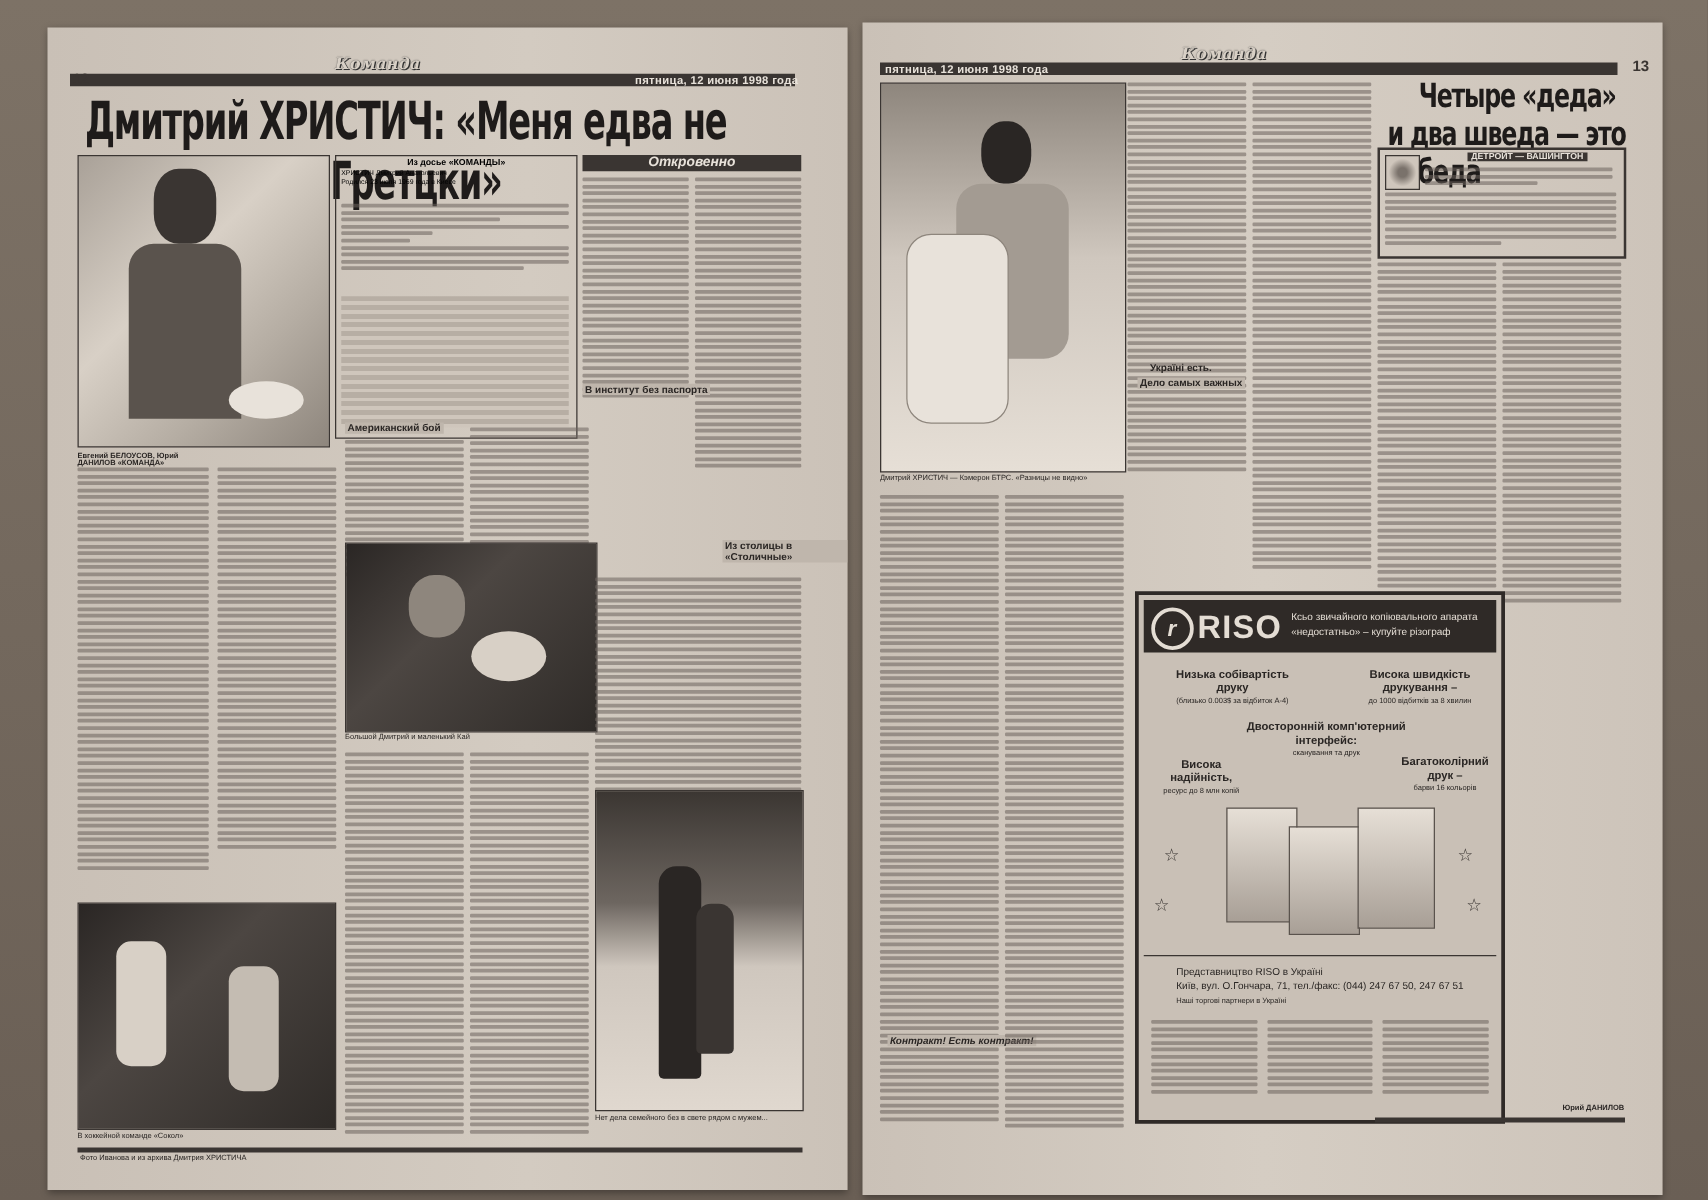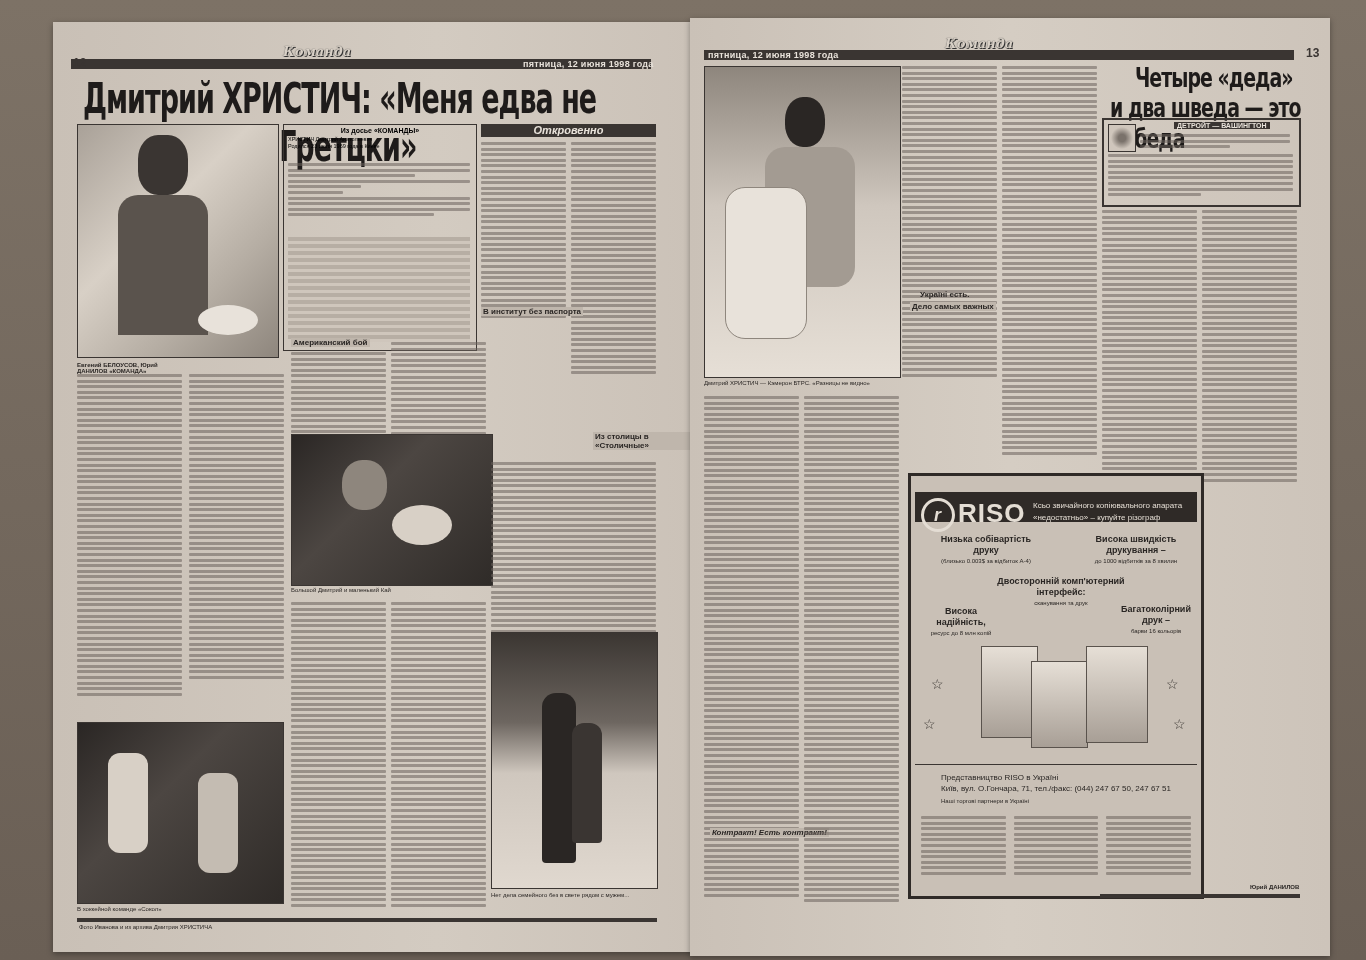--- a/index.html
+++ b/index.html
@@ -1,37 +1,37 @@
 <!DOCTYPE html>
 <html><head>
 <meta charset="utf-8">
 <style>
   html,body{margin:0;padding:0;}
   body{width:1366px;height:960px;overflow:hidden;background:#6e6358;font-family:"Liberation Sans",sans-serif;position:relative;}
   .bg{position:absolute;inset:0;background:linear-gradient(180deg,#7d7266 0%,#6a5f55 100%);}
   .page{position:absolute;background:#cfc6bc;box-shadow:0 2px 6px rgba(0,0,0,.35);overflow:hidden;}
-  .page.left{left:38px;top:22px;width:640px;height:930px;background:linear-gradient(90deg,#c9c0b6 0%,#d3cbc1 60%,#cbc2b8 100%);margin-left:15px;}
+  .page.left{left:38px;top:22px;width:640px;height:930px;background:linear-gradient(90deg,#c9c0b6 0%,#d3cbc1 60%,#cbc2b8 100%);}
   .page.right{left:690px;top:18px;width:640px;height:938px;background:linear-gradient(90deg,#cac1b7 0%,#d5cdc3 50%,#cdc4ba 100%);}
   .masthead{position:absolute;height:10px;background:#3a3532;}
   .mast-date{position:absolute;color:#e8e2da;font-size:9px;font-weight:bold;letter-spacing:.3px;line-height:10px;}
   .logo{position:absolute;font-family:"DejaVu Serif",serif;font-style:italic;font-weight:bold;font-size:13px;color:#d8d0c6;text-shadow:0 0 1px #333,1px 1px 0 #333;}
   .pnum{position:absolute;font-weight:bold;font-size:12px;color:#3a3532;}
   .headline{position:absolute;font-family:"DejaVu Sans",sans-serif;font-weight:bold;color:#1e1b1a;letter-spacing:-1px;transform-origin:left top;}
   .photo{position:absolute;border:1px solid #3a3532;overflow:hidden;}
   .photo.light{background:linear-gradient(135deg,#a9a198 0%,#d8d0c6 40%,#b5ada3 70%,#8e867d 100%);}
   .photo.dark{background:linear-gradient(135deg,#2a2624 0%,#4c4642 40%,#2f2b28 100%);}
   .photo.ice{background:linear-gradient(180deg,#3b3632 0%,#6d6660 35%,#cfc7be 55%,#e0d8cf 100%);}
   .textblock{position:absolute;}
   .line{height:3px;margin:0 0 2.6px 0;background:#6b635c;opacity:.55;border-radius:1px;}
   .rubric{position:absolute;background:#3a3532;color:#e8e2da;font-size:11px;font-style:italic;font-weight:bold;text-align:center;line-height:13px;}
   .subhead{position:absolute;font-weight:bold;font-size:8px;color:#2a2624;background:#bfb6ac;padding:0 2px;}
   .caption{position:absolute;font-size:6px;color:#2a2624;}
   .box{position:absolute;border:1px solid #3a3532;}
   .ad{position:absolute;left:218px;top:455px;width:290px;height:420px;border:3px solid #2f2a27;background:#c9c0b6;}
-  .ad-head{position:absolute;left:4px;top:16px;right:4px;height:30px;background:#2f2a27;}
+  .ad-head{position:absolute;left:4px;top:4px;right:4px;height:42px;background:#2f2a27;}
   .riso-logo{position:absolute;left:6px;top:6px;color:#e4ddd4;font-weight:bold;font-size:26px;letter-spacing:1px;}
   .riso-circle{display:inline-block;width:28px;height:28px;border:3px solid #e4ddd4;border-radius:50%;vertical-align:middle;margin-right:3px;text-align:center;line-height:28px;font-size:18px;font-style:italic;}
   .ad-tag{position:absolute;left:118px;top:8px;width:160px;color:#e4ddd4;font-size:8px;line-height:12px;}
   .ad-feat{position:absolute;text-align:center;color:#2a2624;font-size:9px;line-height:11px;font-weight:bold;}
   .ad-feat small{display:block;font-size:6px;font-weight:normal;}
   .copier{position:absolute;background:linear-gradient(180deg,#e6dfd6,#a89f96);border:1px solid #5a534d;}
   .star{position:absolute;color:#3a3532;font-size:14px;}
   .ad-contact{position:absolute;left:30px;top:296px;font-size:8px;color:#2a2624;line-height:11px;}
   .ad-table{position:absolute;left:10px;top:340px;right:10px;bottom:8px;display:grid;grid-template-columns:repeat(3,1fr);gap:0 8px;font-size:5px;color:#4a433e;}
   .crest{position:absolute;width:26px;height:26px;border:1px solid #3a3532;background:radial-gradient(circle,#7a726b 20%,#cfc6bc 60%);}

